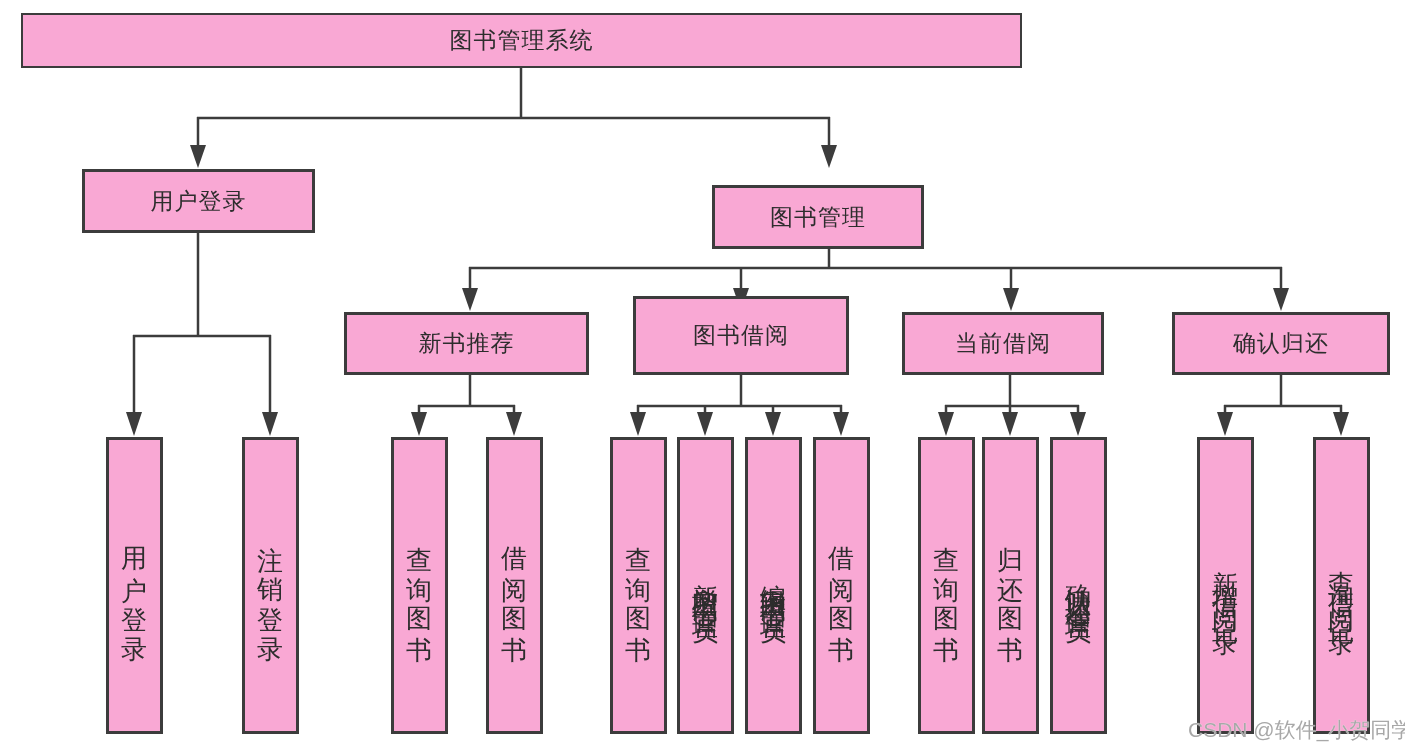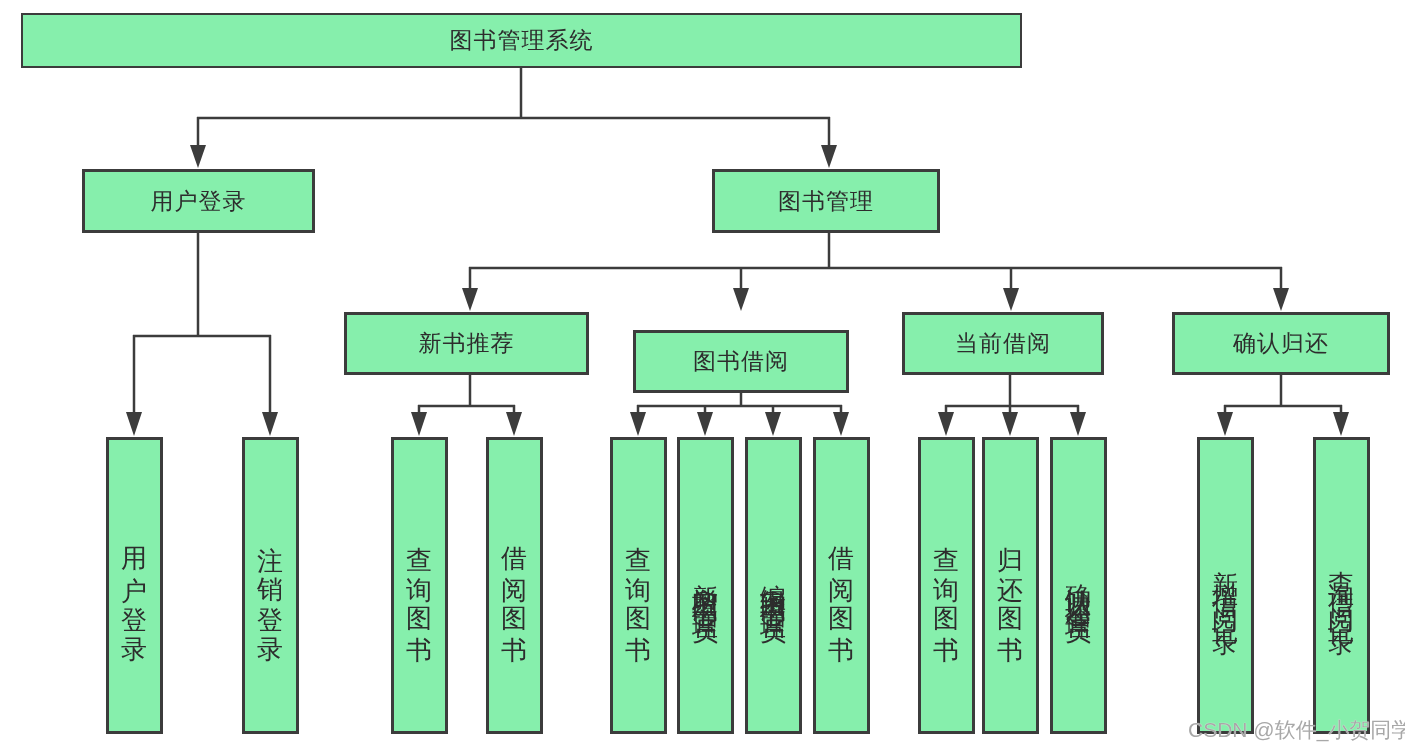--- a/index.html
+++ b/index.html
@@ -9,21 +9,21 @@
     --bg:#ffffff;
   }
   html,body{margin:0;padding:0;}
   body{
     width:1405px;height:747px;position:relative;overflow:hidden;
     background:var(--bg);
     font-family:"Liberation Sans","DejaVu Sans",sans-serif;
   }
   #connectors{position:absolute;left:0;top:0;z-index:0;}
   .box{
-    position:absolute;box-sizing:border-box;background:#86efac;
+    position:absolute;box-sizing:border-box;background:#f9a8d4;
     border:3px solid var(--line);
     display:flex;align-items:center;justify-content:center;
     z-index:1;
   }
   .box.root{border-width:2px;}
   .h-label{
     font-size:23px;color:var(--text);letter-spacing:1px;white-space:nowrap;
   }
   .leaf{top:437px;width:57px;height:297px;}
   .v-label{
@@ -113,28 +113,28 @@
   </g>
 </svg>
 
 <div class="box root" style="left:21px;top:13px;width:1001px;height:55px">
   <span class="h-label">图书管理系统</span>
 </div>
 
 <div class="box" style="left:82px;top:169px;width:233px;height:64px">
   <span class="h-label">用户登录</span>
 </div>
-<div class="box" style="left:712px;top:169px;width:228px;height:64px">
+<div class="box" style="left:712px;top:185px;width:212px;height:64px">
   <span class="h-label">图书管理</span>
 </div>
 
 <div class="box" style="left:344px;top:312px;width:245px;height:63px">
   <span class="h-label">新书推荐</span>
 </div>
-<div class="box" style="left:633px;top:330px;width:216px;height:63px">
+<div class="box" style="left:633px;top:296px;width:216px;height:79px">
   <span class="h-label">图书借阅</span>
 </div>
 <div class="box" style="left:902px;top:312px;width:202px;height:63px">
   <span class="h-label">当前借阅</span>
 </div>
 <div class="box" style="left:1172px;top:312px;width:218px;height:63px">
   <span class="h-label">确认归还</span>
 </div>
 
 <div class="box leaf" style="left:106px">

